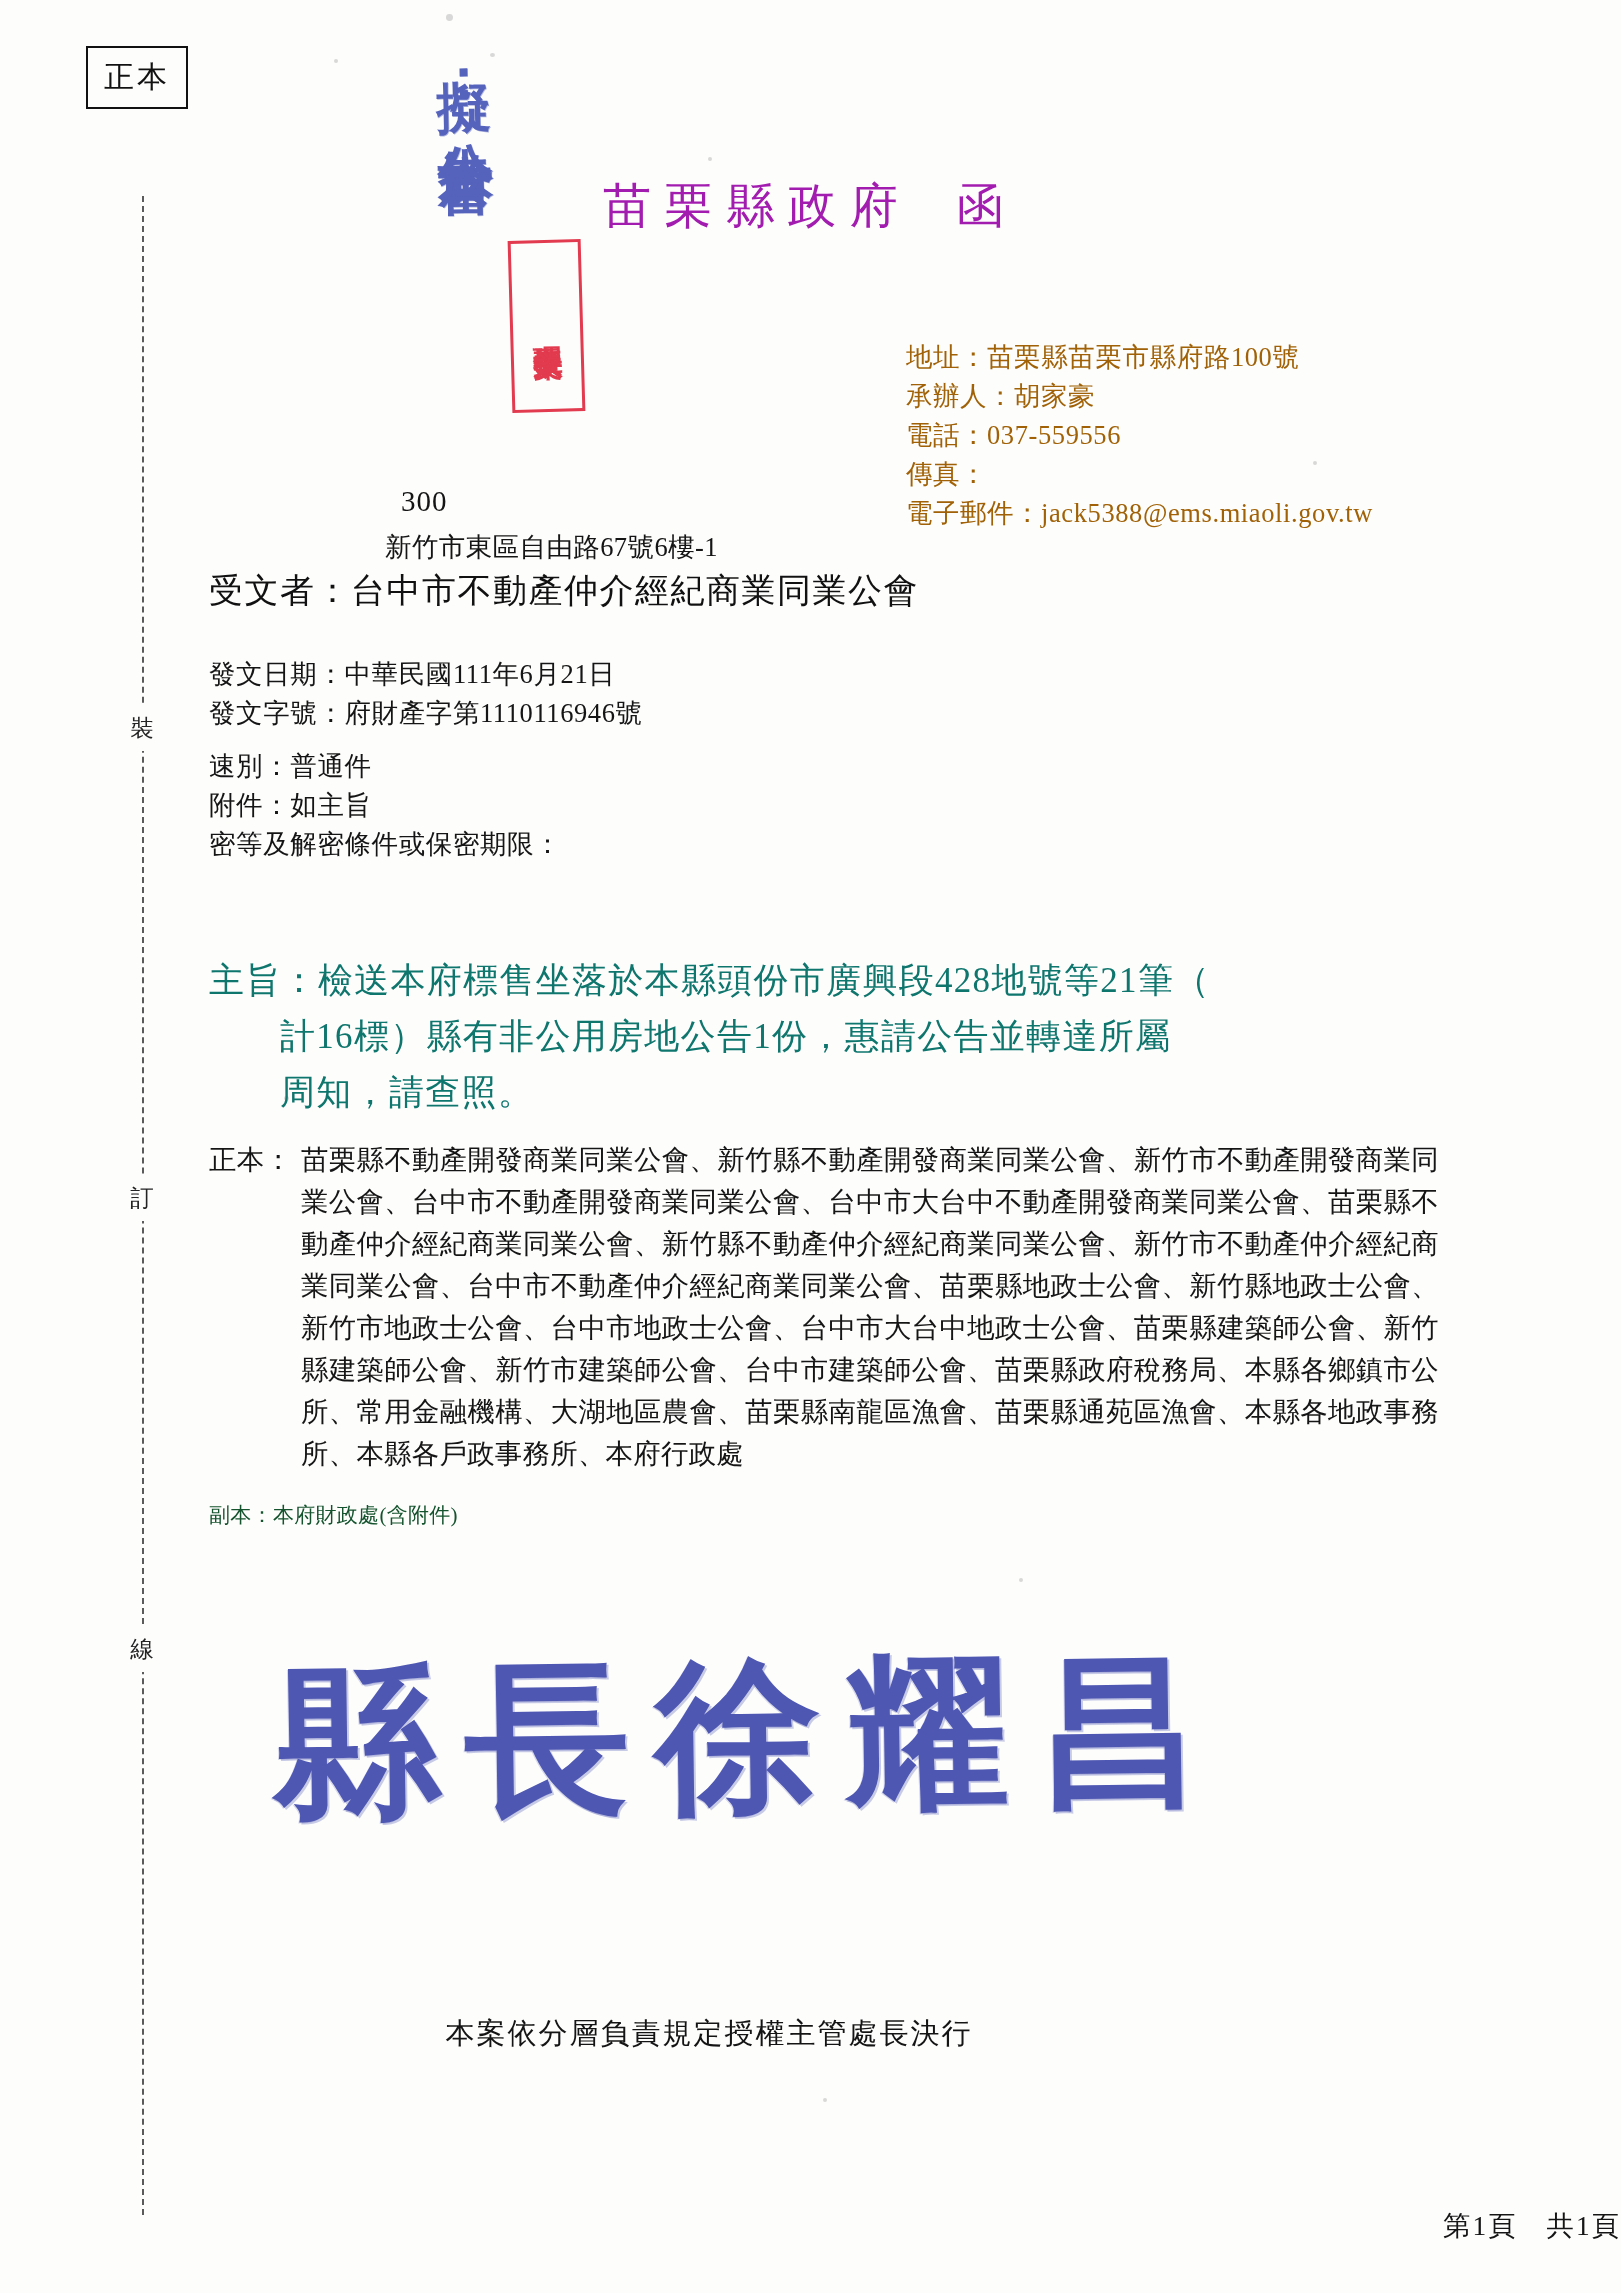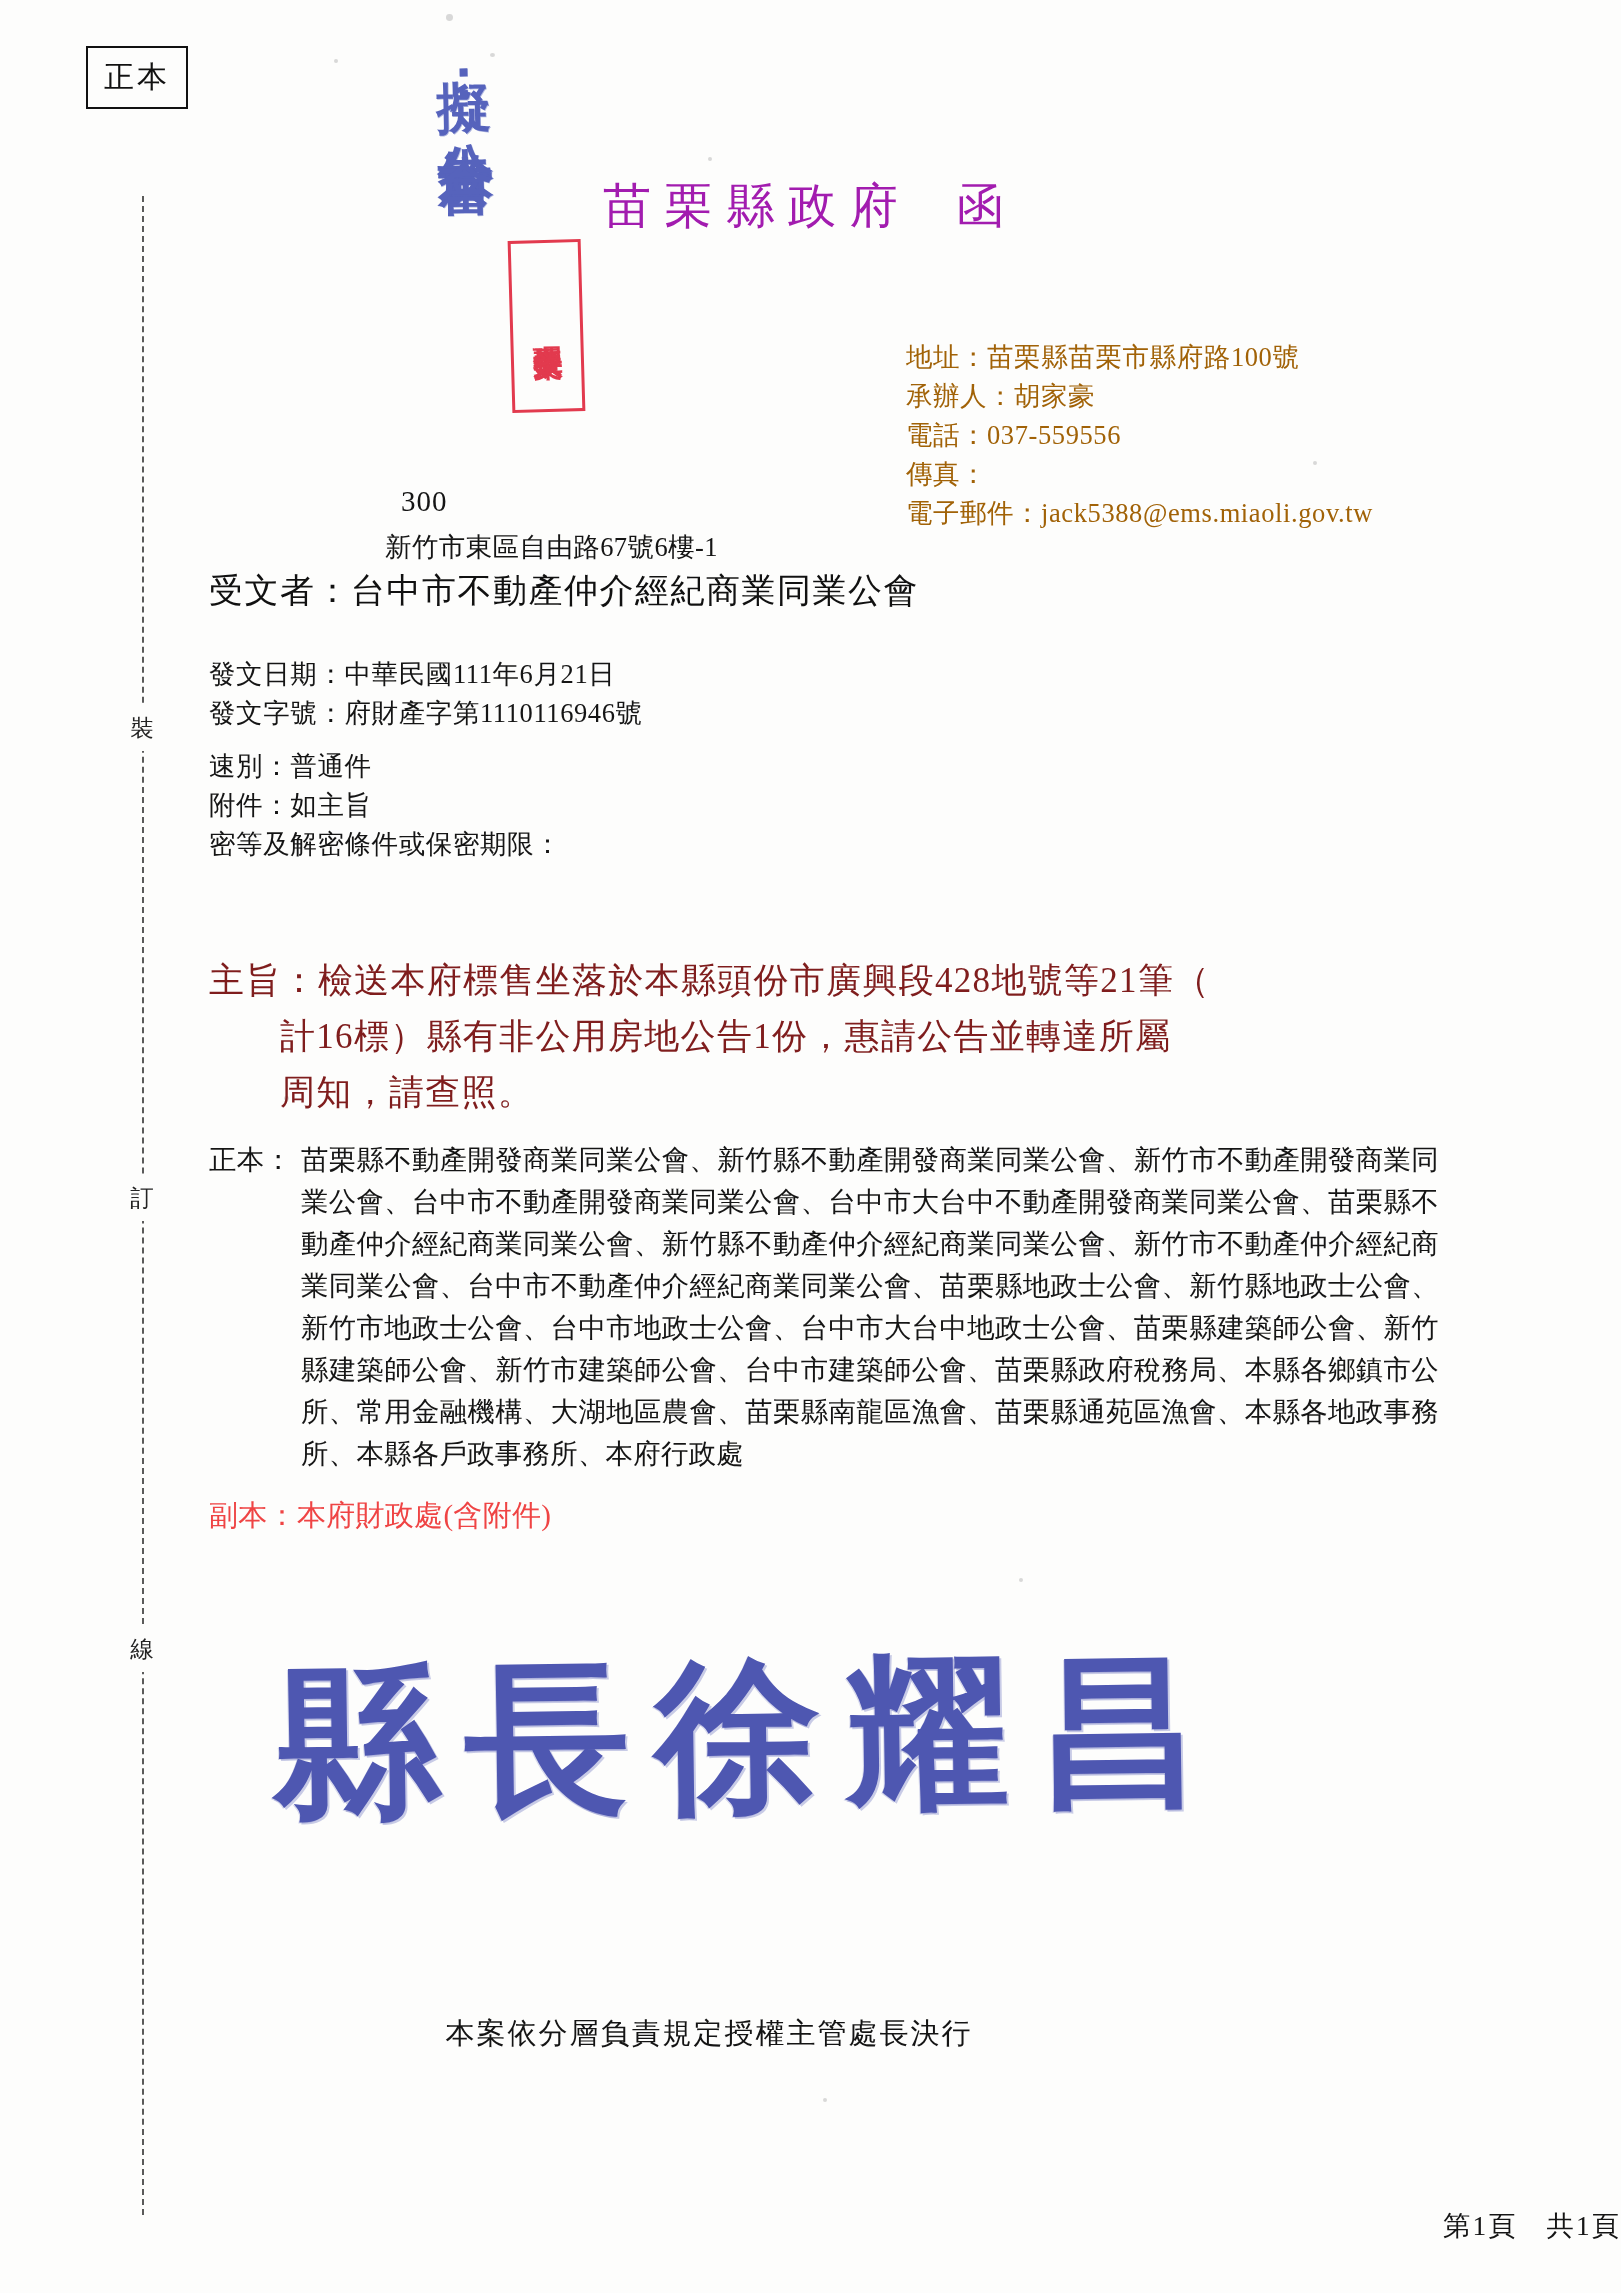--- a/index.html
+++ b/index.html
@@ -183,21 +183,21 @@
   .meta .gap { margin-top: 13.7px; }
 
   
   .subject {
     position: absolute;
     left: 209px;
     top: 953px;
     width: 1245px;
     font-size: 35px;
     line-height: 56px;
-    color: #7f1d1d;
+    color: #0f766e;
     letter-spacing: 1.3px;
   }
   .subject .ind { display: block; padding-left: 71px; }
 
   
   .dist {
     position: absolute;
     left: 209px;
     top: 1139px;
     width: 1230px;
@@ -211,23 +211,23 @@
   .dist .body {
     padding-left: 92px;
     text-align: justify;
     text-justify: inter-ideograph;
   }
   .cc {
     position: absolute;
     left: 209px;
     top: 1495px;
     width: 1176px;
-    font-size: 29px;
+    font-size: 21px;
     line-height: 41px;
-    color: #ef4444;
+    color: #14532d;
     letter-spacing: 0.3px;
   }
 
   
   .signature {
     position: absolute;
     left: 274px;
     top: 1627px;
     width: 980px;
     font-family: "DejaVu Serif", serif;

